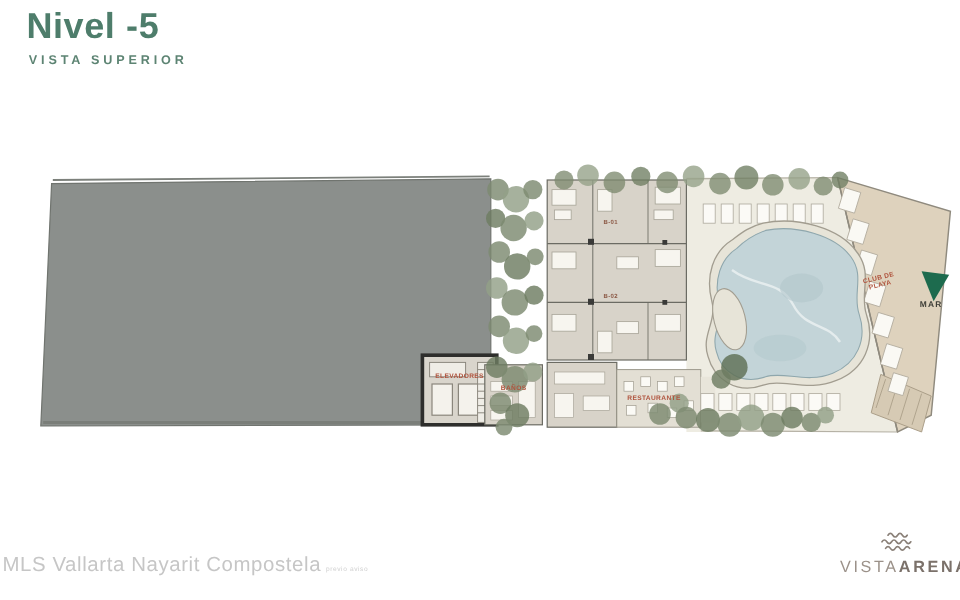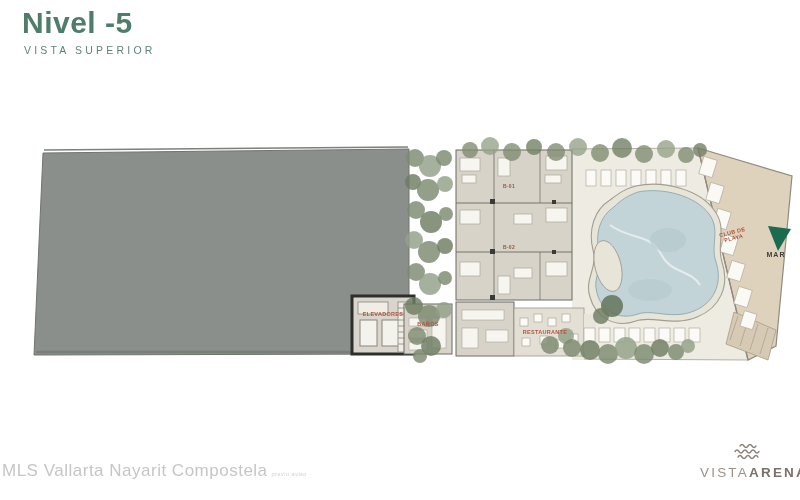--- a/index.html
+++ b/index.html
@@ -1,21 +1,21 @@
 <!DOCTYPE html>
 <html><head>
 <meta charset="utf-8">
 <style>
   html,body{margin:0;padding:0;background:#ffffff;width:800px;height:500px;overflow:hidden;
     font-family:"Liberation Sans", sans-serif;}
   #canvas{position:relative;width:666px;height:500px;background:#ffffff;}
   .abs{position:absolute;}
   
   .title{left:22px;top:6px;font-size:30px;font-weight:600;color:#4e7d6b;letter-spacing:.5px;}
-  .subtitle{left:24px;top:44px;font-size:10.5px;font-weight:400;color:#5d8473;letter-spacing:3.2px;}
+  .subtitle{left:24px;top:44px;font-size:10.5px;font-weight:700;color:#5d8473;letter-spacing:3.2px;}
   
   .tag{color:#b0543e;font-weight:700;text-align:center;letter-spacing:.3px;line-height:1.15;}
   .tag-elevadores{left:352px;top:311px;width:62px;font-size:5.5px;}
   .tag-banos{left:404px;top:321px;width:48px;font-size:5.5px;}
   .tag-restaurante{left:512px;top:329px;width:66px;font-size:5.5px;}
   .tag-b01{left:494px;top:184px;width:30px;font-size:5px;color:#8c5a46;}
   .tag-b02{left:494px;top:245px;width:30px;font-size:5px;color:#8c5a46;}
   .tag-club{left:710px;top:229px;width:46px;font-size:5.5px;transform:rotate(-14deg);}
   .tag-mar{left:760px;top:251px;width:32px;font-size:7px;color:#3f3f38;font-weight:700;
     letter-spacing:1px;text-align:center;}

